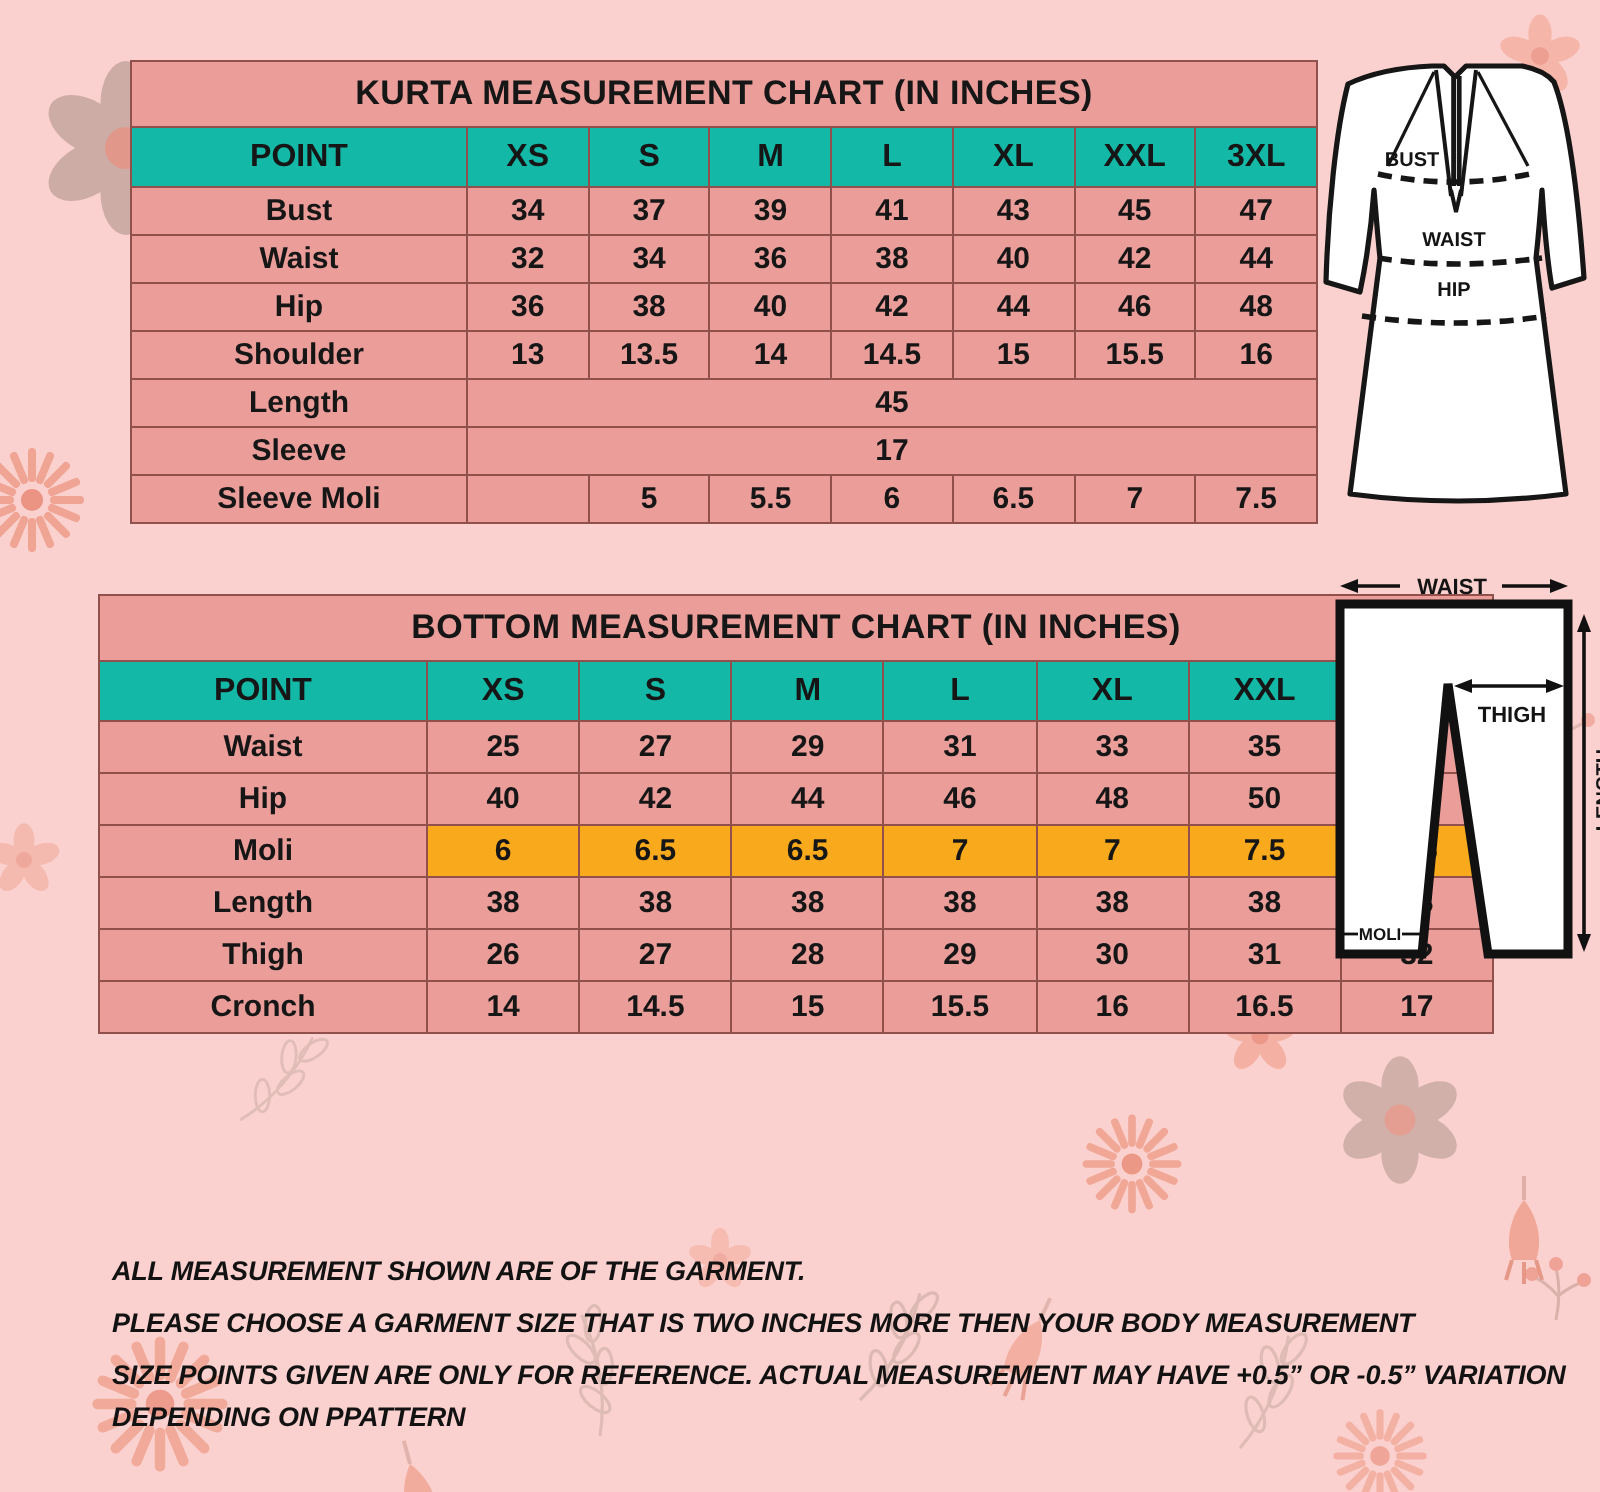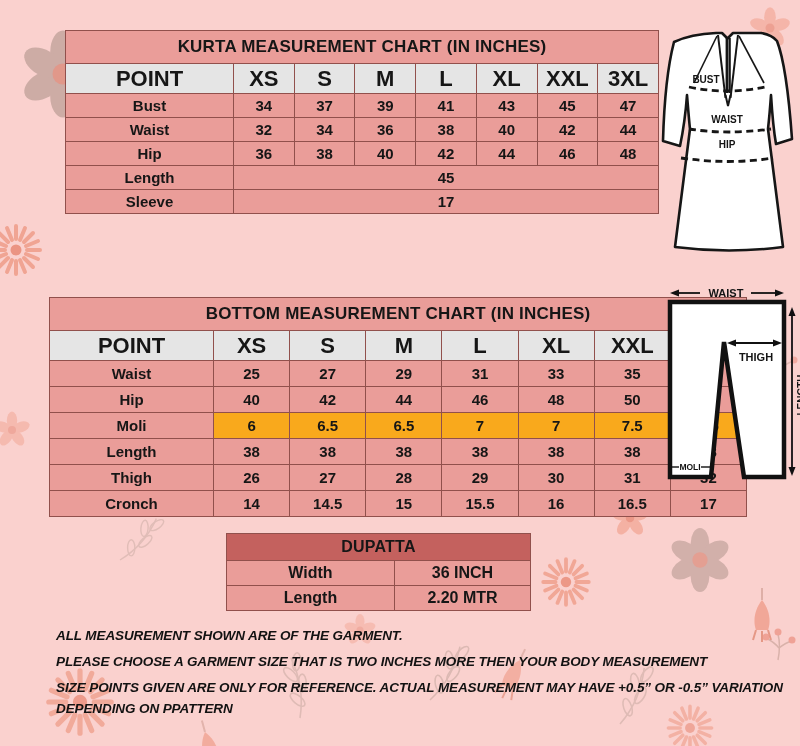--- a/index.html
+++ b/index.html
@@ -13,21 +13,21 @@
   .decor { position:absolute; left:0; top:0; z-index:0; }
   .content { position:absolute; left:16px; top:0; width:800px; height:746px; z-index:1; }
 
   table.meas { border-collapse:collapse; table-layout:fixed; position:absolute; }
   table.meas td, table.meas th {
     border:1px solid #91504c;
     font-weight:bold; text-align:center; vertical-align:middle;
     color:#161616; padding:0; overflow:hidden; white-space:nowrap;
   }
   tr.title-row td { background:#ea9d99; font-size:17px; height:33px; letter-spacing:.2px; }
-  tr.head-row th  { background:#e5e5e5; font-size:22px; height:30px; }
+  tr.head-row th  { background:#14b8a6; font-size:16px; height:30px; }
   tr.data-row td  { background:#ea9d99; font-size:15px; }
 
   #kurta-table  { left:49px; top:30px;  width:594px; }
   #kurta-table  tr.data-row td { height:24px; }
   #bottom-table { left:33px; top:297px; width:698px;padding-left:16px; }
   #bottom-table tr.data-row td { height:26px; }
   #bottom-table tr.highlight td.val { background:#f9a91c; }
   #dupatta-table { left:210px; top:533px; width:305px; }
   #dupatta-table tr.title-row td { background:#c4615e; height:27px; font-size:16px; }
   #dupatta-table tr.data-row td { height:25px; font-size:16px; }
@@ -186,26 +186,46 @@
       <td>Hip</td>
       <td class="val">36</td>
       <td class="val">38</td>
       <td class="val">40</td>
       <td class="val">42</td>
       <td class="val">44</td>
       <td class="val">46</td>
       <td class="val">48</td>
     </tr>
     <tr class="data-row">
+      <td>Shoulder</td>
+      <td class="val">13</td>
+      <td class="val">13.5</td>
+      <td class="val">14</td>
+      <td class="val">14.5</td>
+      <td class="val">15</td>
+      <td class="val">15.5</td>
+      <td class="val">16</td>
+    </tr>
+    <tr class="data-row">
       <td>Length</td>
       <td class="val" colspan="7">45</td>
     </tr>
     <tr class="data-row">
       <td>Sleeve</td>
       <td class="val" colspan="7">17</td>
+    </tr>
+    <tr class="data-row">
+      <td>Sleeve Moli</td>
+      <td class="val"></td>
+      <td class="val">5</td>
+      <td class="val">5.5</td>
+      <td class="val">6</td>
+      <td class="val">6.5</td>
+      <td class="val">7</td>
+      <td class="val">7.5</td>
     </tr>
   </tbody>
     </table>
 
   <table class="meas" id="bottom-table">
     <colgroup>
         <col style="width:164px">
         <col>
         <col>
         <col>
@@ -284,39 +304,20 @@
       <td class="val">14.5</td>
       <td class="val">15</td>
       <td class="val">15.5</td>
       <td class="val">16</td>
       <td class="val">16.5</td>
       <td class="val">17</td>
     </tr>
   </tbody>
     </table>
 
-  <table class="meas" id="dupatta-table">
-    <colgroup>
-        <col style="width:168px">
-        <col>
-      </colgroup>
-    <tbody>
-        <tr class="title-row">
-      <td colspan="2">DUPATTA</td>
-    </tr>
-    <tr class="data-row">
-      <td>Width</td>
-      <td class="val">36 INCH</td>
-    </tr>
-    <tr class="data-row">
-      <td>Length</td>
-      <td class="val">2.20 MTR</td>
-    </tr>
-  </tbody>
-    </table>
 
   <svg class="fig" id="kurta-fig" width="155" height="235" viewBox="0 0 155 235">
     <path d="M13,17 Q30,9 55,8 L61,8 L66.5,13.5 L72,8 L100,8 Q111,10 116,16
          C123,34 128,72 131,114 L115,119 C112,102 111,86 110,70
          C109,84 108,95 107,104 L122,222 Q68,229 14,222 L29,104
          C28,95 27,82 26,70 C25,84 23,102 19,121 L2,116 C3,80 7,40 13,17 Z" fill="#ffffff" stroke="#161616" stroke-width="2.6" stroke-linejoin="round"></path>
     <g stroke="#161616" fill="none">
       <path d="M56,11 L33,58" stroke-width="1.6"></path>
       <path d="M78,11 L103,58" stroke-width="1.6"></path>
       <path d="M57,10 L64.5,73" stroke-width="2"></path>

